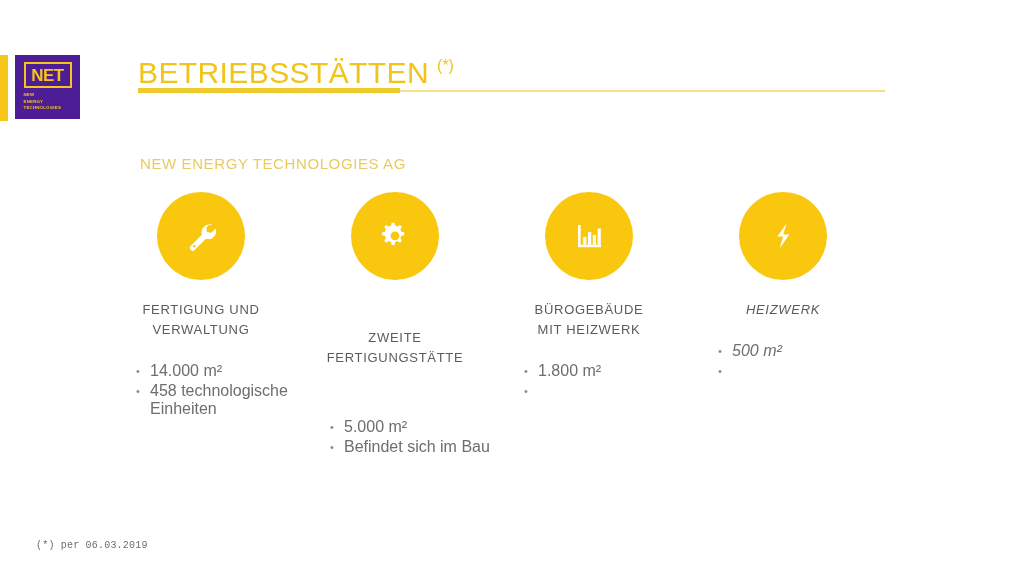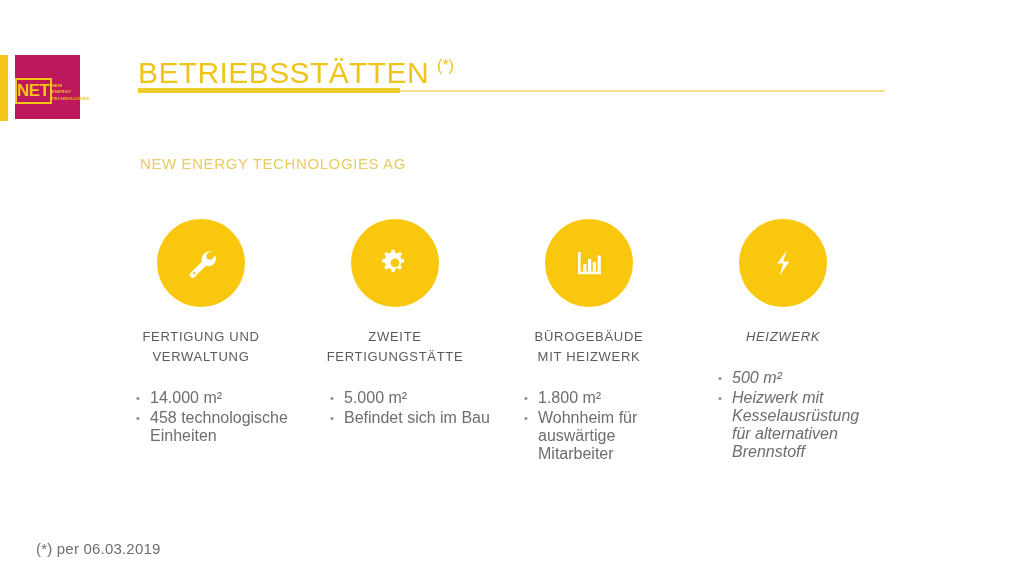--- a/index.html
+++ b/index.html
@@ -28,23 +28,23 @@
     width: 8px;
     height: 66px;
     background: #f5c518;
   }
   .logo-box {
     position: absolute;
     left: 15px;
     top: 55px;
     width: 65px;
     height: 64px;
-    background: #be185d;
-    display: flex;
-    flex-direction: row;
+    background: #4c1d95;
+    display: flex;
+    flex-direction: column;
     align-items: center;
     justify-content: flex-start;
     padding-top: 7px;
     box-sizing: border-box;
   }
   .logo-mark {
     width: 48px;
     height: 26px;
     border: 2px solid #f5c518;
     display: flex;
@@ -117,32 +117,32 @@
     color: #e9cb61;
     letter-spacing: 0.6px;
     line-height: 1;
     margin-top: 48px;
   }
 
   
   .columns {
     position: absolute;
     left: 0;
-    top: 219px;
+    top: 192px;
     width: 880px;
     display: flex;
   }
   .column {
     width: 205px;
     display: flex;
     flex-direction: column;
     align-items: center;
   }
   .col-1 { margin-left: 104px; }
-  .col-2 { margin-left: 0px; }
+  .col-2 { margin-left: 0px; gap: 28px; }
   .col-3 { margin-left: 0px; }
   .col-4 { margin-left: 0px; font-style: italic; }
 
   .icon-circle {
     width: 88px;
     height: 88px;
     border-radius: 50%;
     background: #f9c80e;
     display: flex;
     align-items: center;
@@ -183,23 +183,24 @@
     font-size: 16px;
     line-height: 18px;
     max-width: 152px;
   }
 
   
   .footer-note {
     position: absolute;
     left: 36px;
     top: 540px;
-    font-size: 15px;
+    font-size: 10px;
     color: #6d6d72;
     letter-spacing: 0.2px;
+    font-family: Liberation Mono, monospace;
   }
 </style>
 </head>
 <body>
 
 <div class="slide">
 
   <div class="logo-accent-strip"></div>
   <div class="logo-box">
     <div class="logo-mark">
@@ -283,42 +284,40 @@
         <div>BÜROGEBÄUDE</div>
         <div>MIT HEIZWERK</div>
       </div>
       <div class="bullets">
         <div class="bullet">
           <span class="bullet-dot">•</span>
           <span class="bullet-text">1.800 m²</span>
         </div>
         <div class="bullet">
           <span class="bullet-dot">•</span>
-          <span class="bullet-text">Wohnheim für auswärtige Mitarbeiter</span>
         </div>
       </div>
     </div>
 
     <div class="column col-4">
       <div class="icon-circle">
         <svg width="44" height="44" viewBox="0 0 44 44" aria-hidden="true">
           <path d="M25.6 9.5l-9.3 13.1h5.9L18.6 34.5l9.8-13.9h-6.2l3.4-11.1z" fill="#ffffff"></path>
         </svg>
       </div>
       <div class="col-heading">
         <div>HEIZWERK</div>
       </div>
       <div class="bullets">
         <div class="bullet">
           <span class="bullet-dot">•</span>
           <span class="bullet-text">500 m²</span>
         </div>
         <div class="bullet">
           <span class="bullet-dot">•</span>
-          <span class="bullet-text">Heizwerk mit Kesselausrüstung für alternativen Brennstoff</span>
         </div>
       </div>
     </div>
 
   </div>
 
   <div class="footer-note">(*) per 06.03.2019</div>
 
 </div>
 

